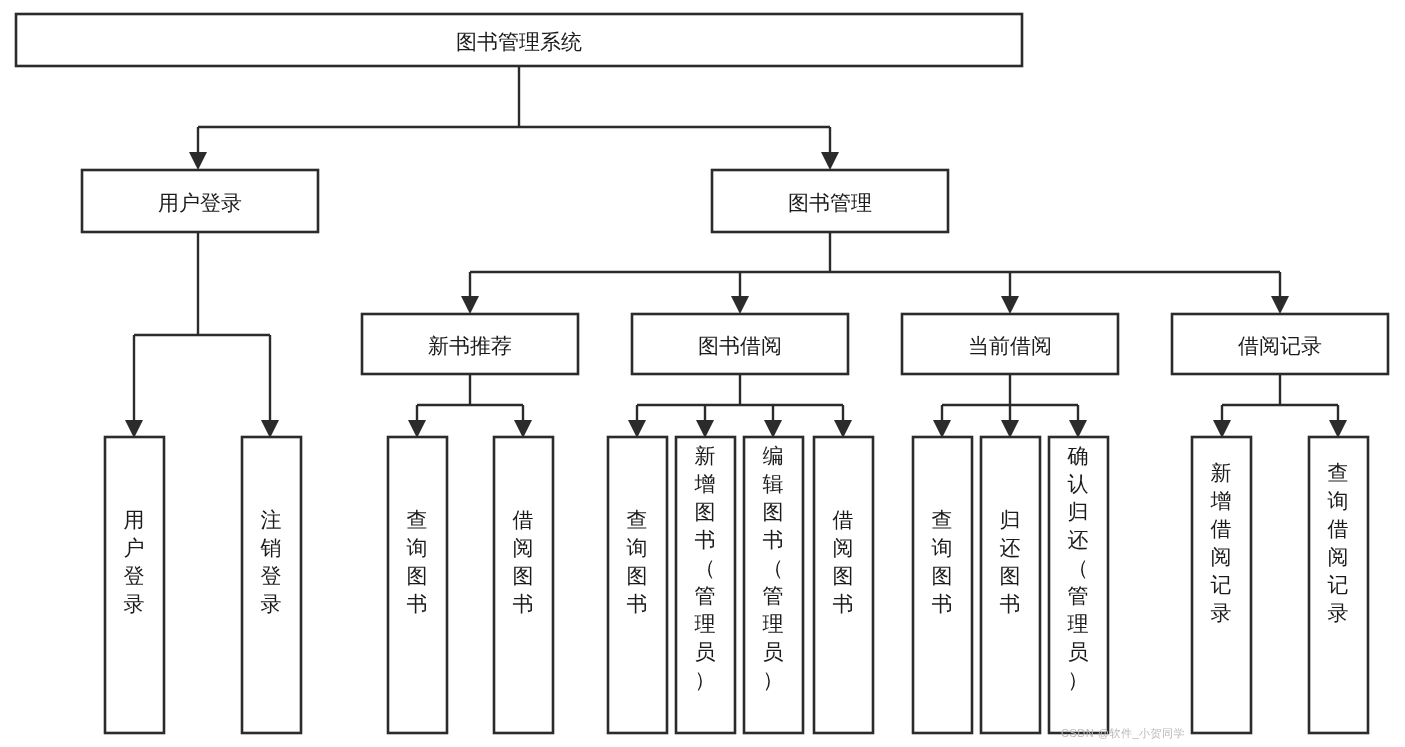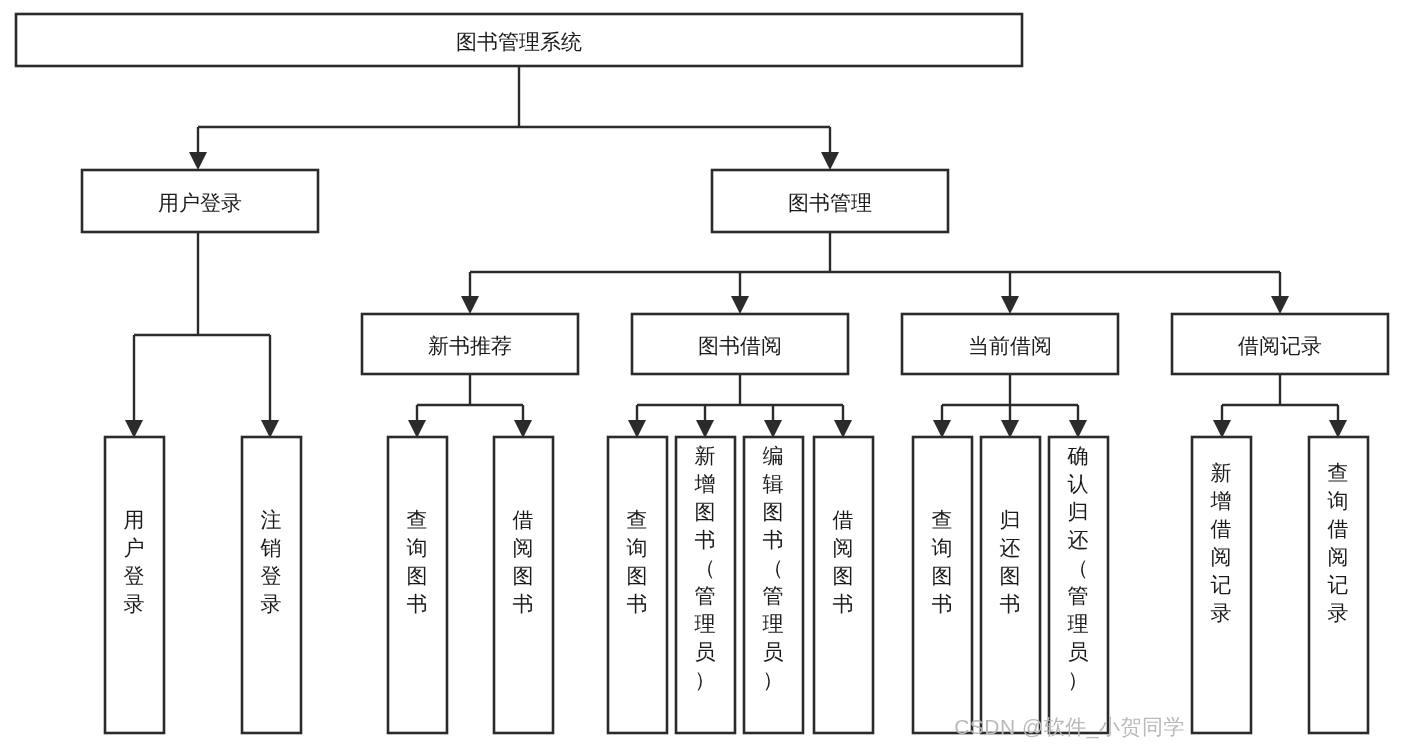--- a/index.html
+++ b/index.html
@@ -51,21 +51,21 @@
     font-family: "Liberation Sans", sans-serif;
     font-size: 21px;
     fill: #1b1b1b;
     text-anchor: middle;
   }
   .watermark {
     position: absolute;
     right: 16px;
     bottom: 6px;
     font-family: "Liberation Sans", sans-serif;
-    font-size: 21px;
+    font-size: 11px;
     color: #b9b9b9;
     letter-spacing: 0.5px;
     white-space: nowrap;
     user-select: none;
   }
 </style>
 </head>
 <body>
 
 <div id="diagram-root">

